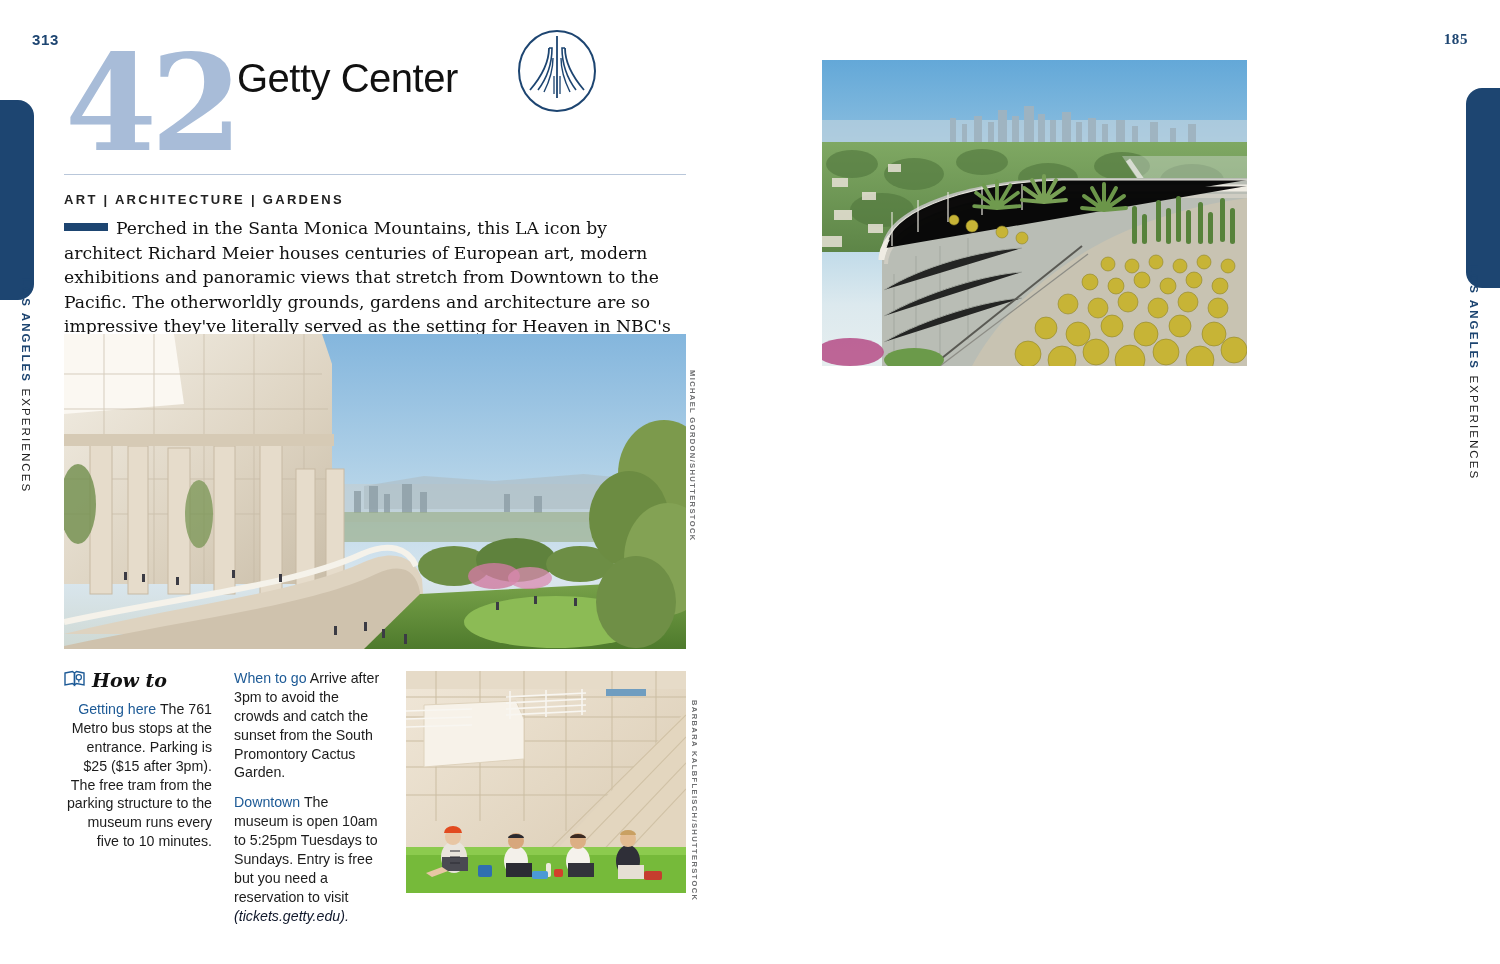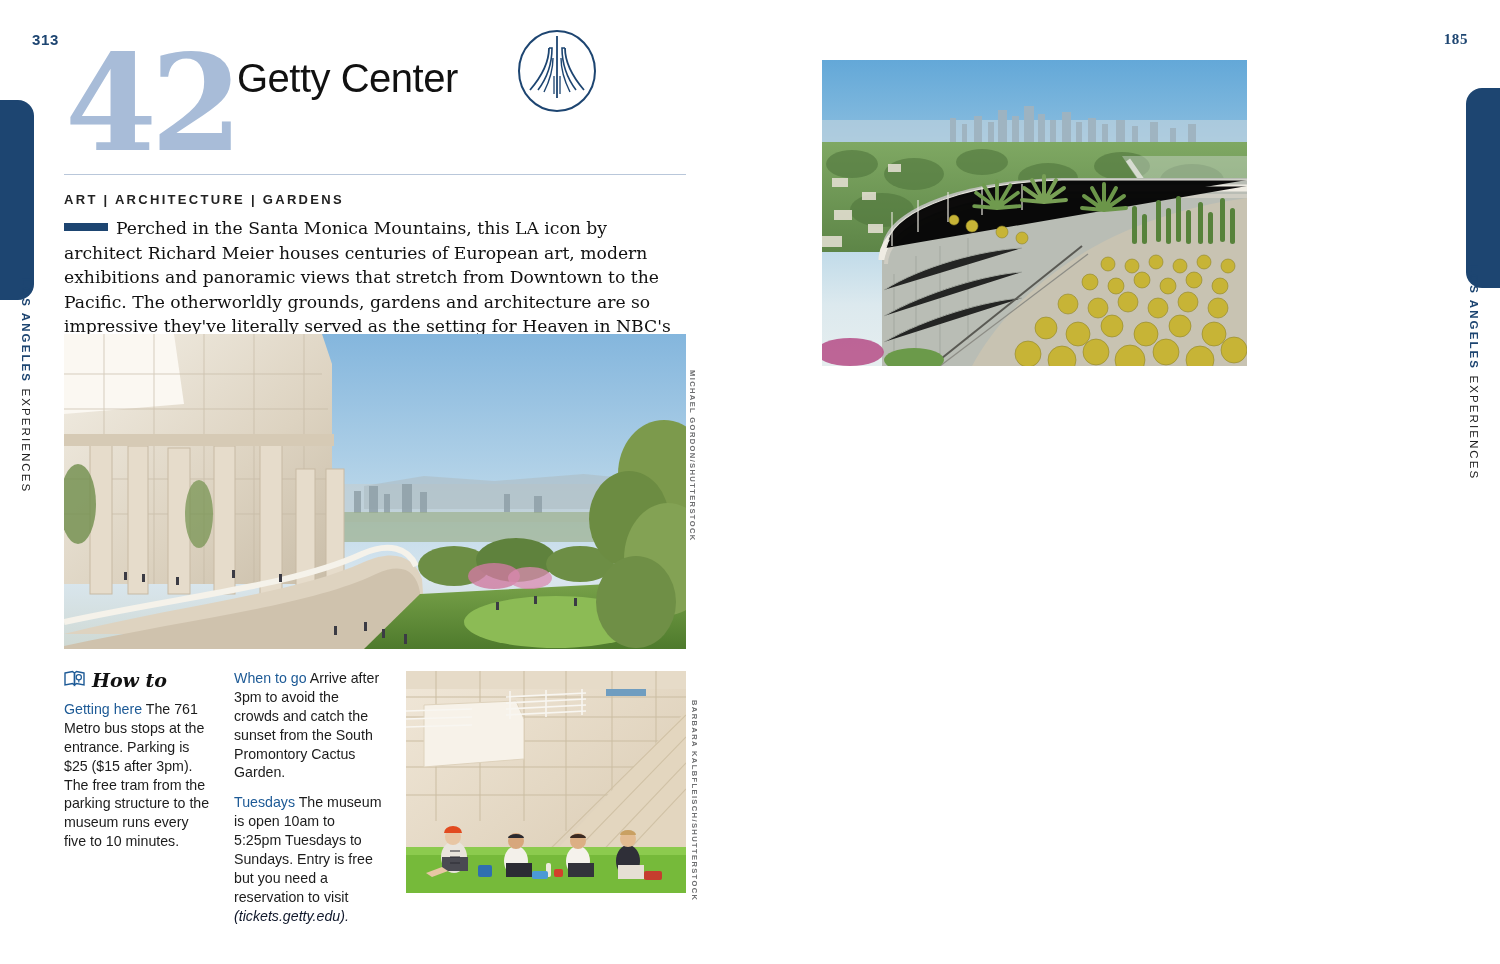--- a/index.html
+++ b/index.html
@@ -106,21 +106,21 @@
     font-family: "DejaVu Serif", serif;
     font-size: 19px; font-weight: 700; color: #111;
     display: flex; align-items: center; gap: 7px; margin-bottom: 5px; font-style: italic;
   }
   .col-small {
     font-size: 14.2px; line-height: 1.33; color: #1c1c1c;
   }
   .col-small b { color: #1d5a96; font-weight: 400; }
   .col-small i { font-style: italic; color: #0f172a; }
   .col-small p { margin: 0 0 11px 0; }
-  .howto-col-a { position: absolute; left: 64px; top: 700px; width: 148px; }
+  .howto-col-a { position: absolute; left: 64px; top: 700px; width: 148px; text-align: right; }
   .howto-col-b { position: absolute; left: 234px; top: 669px; width: 152px; }
 
   
   .sky { position:absolute; left:0; top:0; width:100%; height:100%; }
 </style>
 </head>
 <body>
 
 <div class="spread">
 
@@ -262,21 +262,21 @@
         </g>
       </svg>
     </div>
     <div class="cap-credit-main">MICHAEL GORDON/SHUTTERSTOCK</div>
 
     <div class="howto-col-b col-small">
       <p>
         <b>When to go</b><span> Arrive after 3pm to avoid the crowds and catch the sunset from the South Promontory Cactus Garden.</span>
       </p>
       <p>
-        <b>Tuesdays</b><span> The museum is open 10am to 5:25pm Tuesdays to Sundays. Entry is free but you need a reservation to visit </span><i>(tickets.getty.edu).</i>
+        <b>Downtown</b><span> The museum is open 10am to 5:25pm Tuesdays to Sundays. Entry is free but you need a reservation to visit </span><i>(tickets.getty.edu).</i>
       </p>
     </div>
 
     <div class="howto">
       <div class="howto-head">
         <span>
           <svg width="21" height="17" viewBox="0 0 21 17" aria-hidden="true">
             <path d="M1 3 L8.5 1.5 L10.5 3 L10.5 15 L8.5 13.5 L1 15 Z" fill="none" stroke="#1d5a96" stroke-width="1.4"></path>
             <path d="M20 3 L12.5 1.5 L10.5 3 L10.5 15 L12.5 13.5 L20 15 Z" fill="none" stroke="#1d5a96" stroke-width="1.4"></path>
             <circle cx="14.8" cy="7.3" r="2.6" fill="none" stroke="#1d5a96" stroke-width="1.2"></circle>

